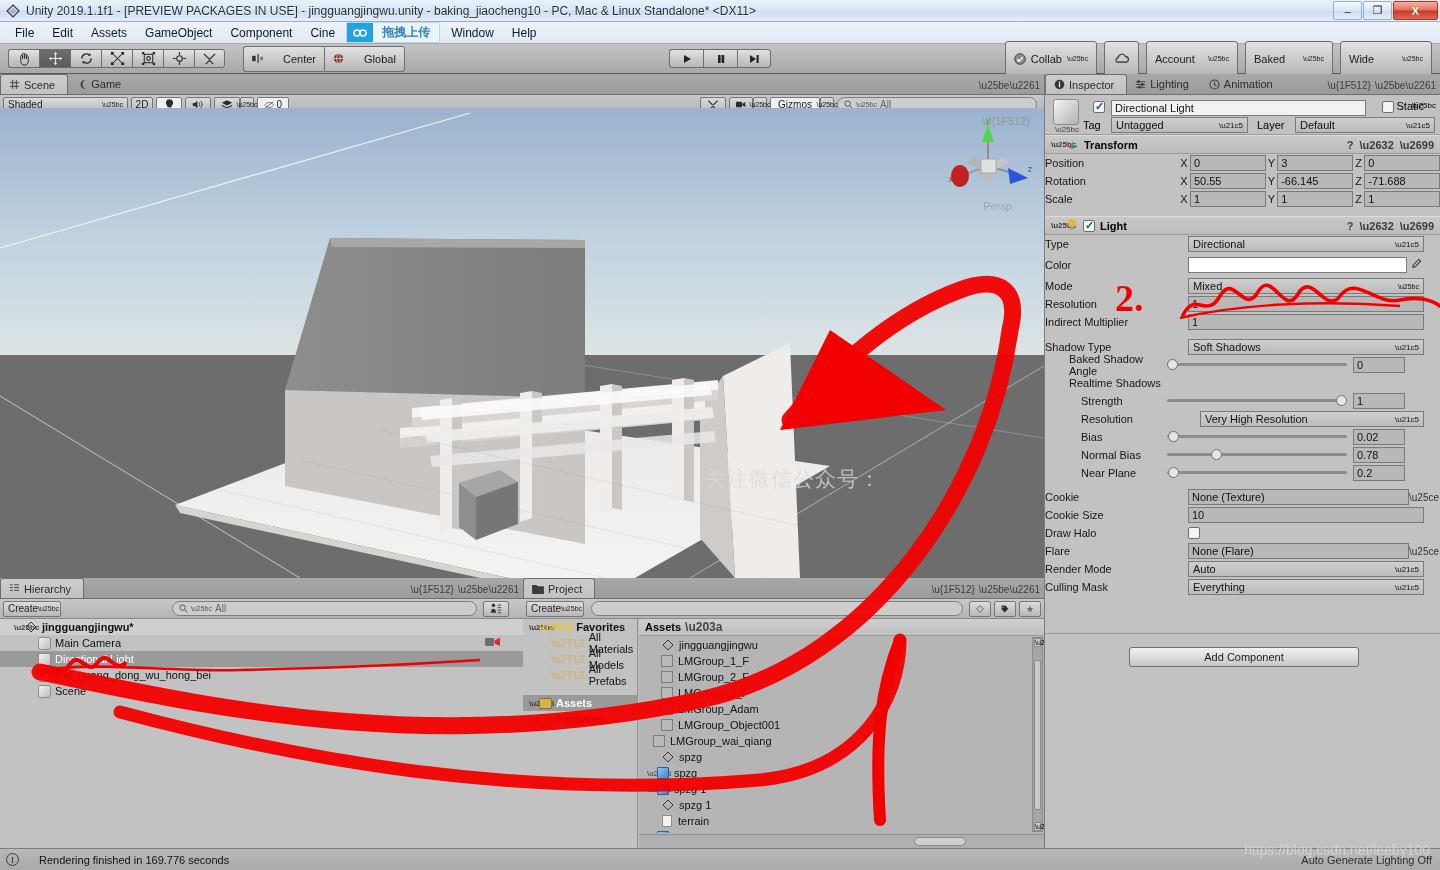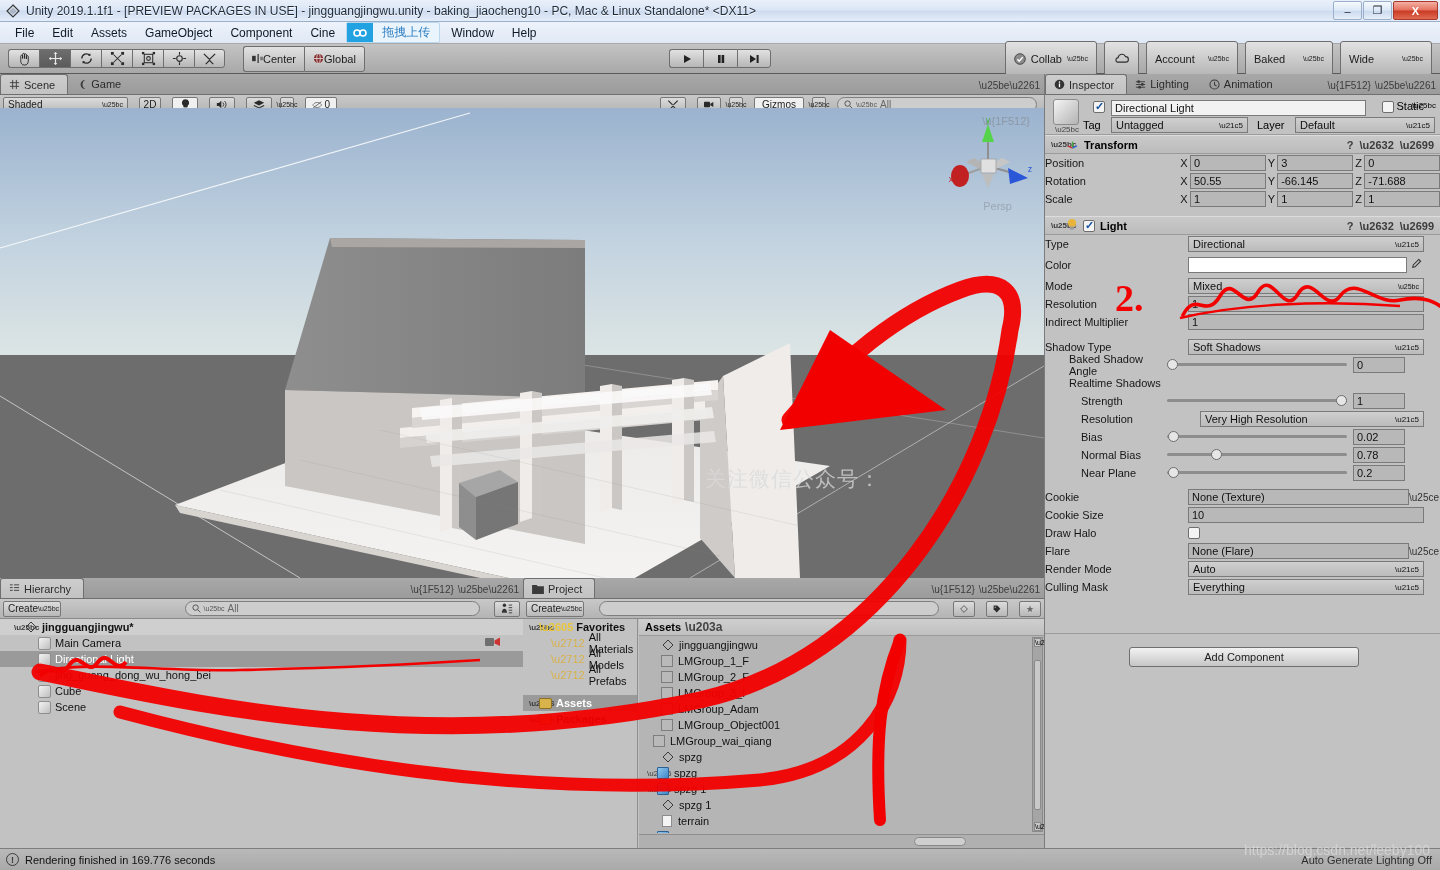--- a/index.html
+++ b/index.html
@@ -51,21 +51,21 @@
   }
   .menuitem{ padding:2px 9px; font-size:12px; color:#0f1a26; white-space:nowrap; }
   .menu-upload{
     display:flex; align-items:center; height:21px; margin:0 2px;
     background:#eaf4fd; border:1px solid #bcd8ef; border-radius:2px;
   }
   .menu-upload .mu-badge{
     width:26px;height:19px;background:#22a2e0;display:flex;align-items:center;justify-content:center;
     color:#fff;font-size:13px;
   }
-  .menu-upload .mu-label{ padding:0 9px; color:#2f7fc0; font-size:12px; }
+  .menu-upload .mu-label{ padding:0 9px; color:#2f7fc0; font-size:12px;font-weight:bold; }
 
   
   .utoolbar{
     position:absolute; left:0; top:44px; width:1440px; height:30px;
     background:linear-gradient(to bottom,#c4c4c4,#a8a8a8);
     border-bottom:1px solid #5a5a5a;
     display:flex; align-items:center;
   }
   .tbtn-group{ display:flex; margin-left:8px; }
   .tbtn{
@@ -76,21 +76,21 @@
     color:#2a2a2a;
   }
   .tbtn:first-child{ border-radius:3px 0 0 3px; }
   .tbtn:last-child{ border-right:1px solid #6e6e6e; border-radius:0 3px 3px 0; }
   .tbtn.active{ background:linear-gradient(to bottom,#6d6d6d,#5b5b5b); color:#e8e8e8; }
   .pivot-group{ display:flex; margin-left:18px; }
   .pbtn{
     height:26px; padding:0 8px;
     background:linear-gradient(to bottom,#e2e2e2,#b6b6b6);
     border:1px solid #6e6e6e; border-right:none;
-    display:flex; align-items:center; gap:0; font-size:11px; color:#1b1b1b;
+    display:flex; align-items:center; gap:20px; font-size:11px; color:#1b1b1b;
   }
   .pbtn:first-child{ border-radius:3px 0 0 3px; }
   .pbtn:last-child{ border-right:1px solid #6e6e6e; border-radius:0 3px 3px 0; }
   .play-group{ position:absolute; left:50%; transform:translateX(-50%); display:flex; }
   .playbtn{
     width:34px;height:19px;
     background:linear-gradient(to bottom,#e2e2e2,#b6b6b6);
     border:1px solid #6e6e6e; border-right:none;
     display:flex;align-items:center;justify-content:center;color:#222;font-size:10px;
   }
@@ -120,21 +120,21 @@
     font-size:11px; color:#2b2b2b;
   }
   .tab.active{
     background:linear-gradient(to bottom,#cdcdcd,#c2c2c2);
     border:1px solid #6f6f6f; border-bottom:none; border-radius:3px 3px 0 0;
   }
   .tabbar .tab-right{ position:absolute; right:4px; bottom:3px; display:flex; gap:4px; align-items:center; color:#3c3c3c; }
 
   .subbar{
     height:20px; background:linear-gradient(to bottom,#c8c8c8,#b4b4b4);
-    border-bottom:1px solid #8a8a8a; display:flex; align-items:center; padding:0 3px; gap:11px;
+    border-bottom:1px solid #8a8a8a; display:flex; align-items:center; padding:0 3px; gap:3px;
   }
   .sb-btn{
     height:16px; padding:0 6px; display:flex;align-items:center; gap:3px;
     background:linear-gradient(to bottom,#dcdcdc,#b8b8b8);
     border:1px solid #777; border-radius:2px; font-size:10px; color:#1d1d1d;
   }
   .sb-btn.on{ background:#f0f0f0; }
   .sb-drop{
     height:16px; display:flex;align-items:center;justify-content:space-between;
     background:linear-gradient(to bottom,#dcdcdc,#b8b8b8);
@@ -222,21 +222,21 @@
     display:flex; align-items:center; justify-content:center; font-size:11px; color:#1b1b1b;
   }
 
   
   .statusbar{
     position:absolute; left:0; bottom:0; width:1440px; height:22px;
     background:linear-gradient(to bottom,#b9b9b9,#a9a9a9);
     border-top:1px solid #7d7d7d; display:flex; align-items:center;
   }
   .statusbar .si{ margin-left:6px; width:13px;height:13px;border-radius:50%;border:1.5px solid #3d3d3d; display:flex;align-items:center;justify-content:center;font-size:9px;font-weight:bold;color:#3d3d3d;}
-  .statusbar .stxt{ margin-left:6px; font-size:11px; color:#111; }
+  .statusbar .stxt{ margin-left:20px; font-size:11px; color:#111; }
   .statusbar .sright{ position:absolute; right:8px; font-size:11px; color:#2e2e2e; }
 
   
   .anno{ position:absolute; pointer-events:none; }
   .watermark-cn{
     position:absolute; left:705px; top:357px; font-size:21px; color:#dadada;
     opacity:.75; white-space:nowrap; letter-spacing:1px;
   }
   .watermark-url{
     position:absolute; right:10px; top:842px; font-size:14px; color:#d7d7d7; opacity:.85; white-space:nowrap;
@@ -639,24 +639,20 @@
       <div class="hrow sel" style="padding-left:38px">
         <span class="cube-ico"></span>
         <span>Directional Light</span>
       </div>
       <div class="hrow" style="padding-left:38px">
         <span class="cube-ico"></span>
         <span>jing_guang_dong_wu_hong_bei</span>
       </div>
       <div class="hrow" style="padding-left:38px">
         <span class="cube-ico"></span>
-        <span>Cube</span>
-      </div>
-      <div class="hrow" style="padding-left:38px">
-        <span class="cube-ico"></span>
         <span>Scene</span>
       </div>
     </div>
   </div>
 
   <div class="panel" id="project">
     <div class="tabbar">
       <div class="tab active">
         <svg width="12" height="10" viewBox="0 0 13 11">
             <path d="M0 1h5l1.2 1.6H13V11H0z" fill="#3b3b3b"></path>

